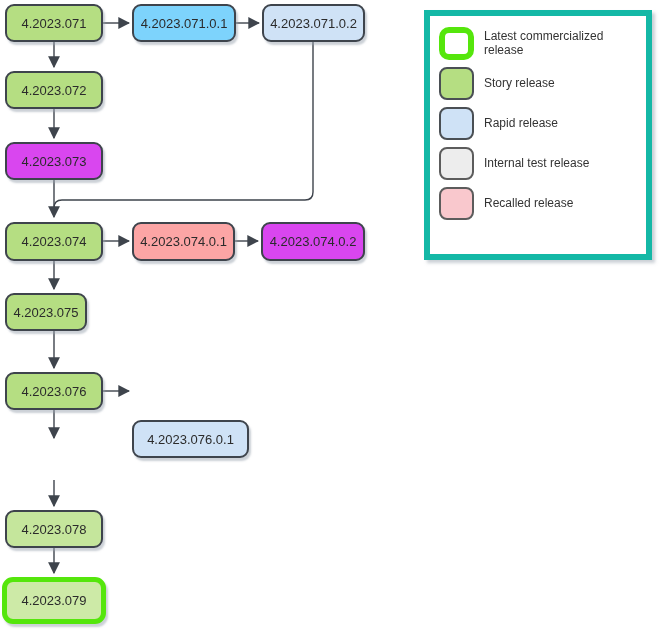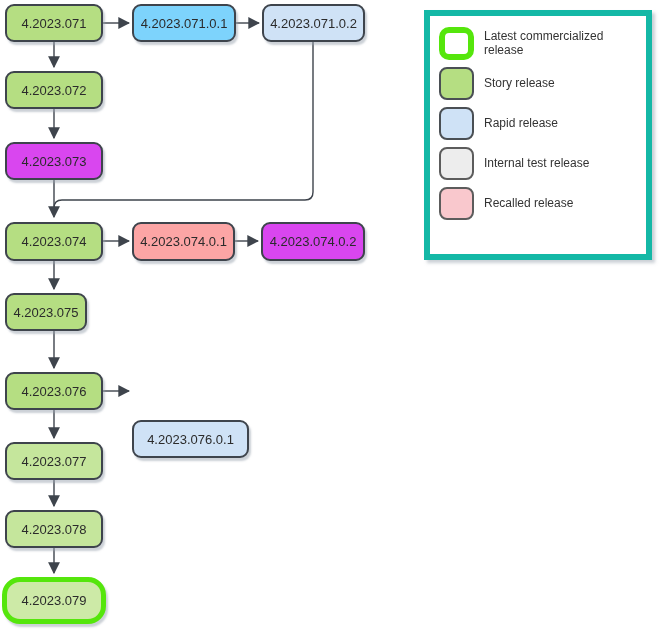--- a/index.html
+++ b/index.html
@@ -9,21 +9,21 @@
   }
   svg.edges{position:absolute;left:0;top:0;width:661px;height:639px;pointer-events:none;}
   .node{
     position:absolute;box-sizing:border-box;
     display:flex;align-items:center;justify-content:center;
     border:2px solid #3e444c;border-radius:9px;
     font-size:13px;color:#2b2b2b;white-space:nowrap;
     box-shadow:2px 3px 2px rgba(154,164,175,.5);
     background:#fff;
   }
-  .node.latest{border-width:5px;border-radius:18px;}
+  .node.latest{border-width:5px;border-radius:11px;}
   .legend{
     position:absolute;left:424px;top:10px;width:228px;height:250px;
     box-sizing:border-box;border:6px solid #14b8a6;background:#ffffff;
     box-shadow:3px 3px 3px rgba(154,164,175,.5);
     padding:7px 0 0 9px;
   }
   .legend-row{display:flex;align-items:center;height:40px;}
   .swatch{
     box-sizing:border-box;width:35px;height:33px;flex:0 0 35px;
     border:2px solid #4d4d4d;border-radius:8px;background:#fff;
@@ -62,21 +62,20 @@
       <path d="M313 42 V192 Q313 200 305 200 H62 Q54 200 54 208 V212"></path>
     </g>
   </svg>
 
   <div class="node" style="left: 5px; top: 4px; width: 98px; height: 38px; background: rgb(181, 222, 130); border-color: rgb(62, 68, 76);">4.2023.071</div>
   <div class="node" style="left: 5px; top: 71px; width: 98px; height: 38px; background: rgb(181, 222, 130); border-color: rgb(62, 68, 76);">4.2023.072</div>
   <div class="node" style="left: 5px; top: 142px; width: 98px; height: 38px; background: #d946ef; border-color: rgb(62, 68, 76);">4.2023.073</div>
   <div class="node" style="left: 5px; top: 222px; width: 98px; height: 39px; background: rgb(181, 222, 130); border-color: rgb(62, 68, 76);">4.2023.074</div>
   <div class="node" style="left: 5px; top: 293px; width: 82px; height: 38px; background: rgb(181, 222, 130); border-color: rgb(62, 68, 76);">4.2023.075</div>
   <div class="node" style="left: 5px; top: 372px; width: 98px; height: 38px; background: rgb(181, 222, 130); border-color: rgb(62, 68, 76);">4.2023.076</div>
-  <div class="node" style="left: 5px; top: 442px; width: 98px; height: 38px; background: rgb(197, 230, 156); border-color: rgb(62, 68, 76);">4.2023.077</div>
   <div class="node" style="left: 5px; top: 510px; width: 98px; height: 38px; background: rgb(197, 230, 156); border-color: rgb(62, 68, 76); text-align: center;">4.2023.078</div>
   <div class="node latest" style="left: 2px; top: 577px; width: 104px; height: 47px; background: rgb(205, 234, 167); border-color: rgb(85, 230, 12);">4.2023.079</div>
 
   <div class="node" style="left: 132px; top: 4px; width: 104px; height: 38px; background: #7dd3fc; border-color: rgb(62, 68, 76);">4.2023.071.0.1</div>
   <div class="node" style="left: 262px; top: 4px; width: 103px; height: 38px; background: rgb(207, 226, 246); border-color: rgb(62, 68, 76);">4.2023.071.0.2</div>
   <div class="node" style="left: 132px; top: 222px; width: 103px; height: 39px; background: #fca5a5; border-color: rgb(62, 68, 76);">4.2023.074.0.1</div>
   <div class="node" style="left: 261px; top: 222px; width: 104px; height: 39px; background: #d946ef; border-color: rgb(62, 68, 76);">4.2023.074.0.2</div>
   <div class="node" style="left: 132px; top: 372px; width: 117px; height: 38px; background: rgb(207, 226, 246); border-color: rgb(62, 68, 76); margin-top: 48px;">4.2023.076.0.1</div>
 
   <div class="legend">

